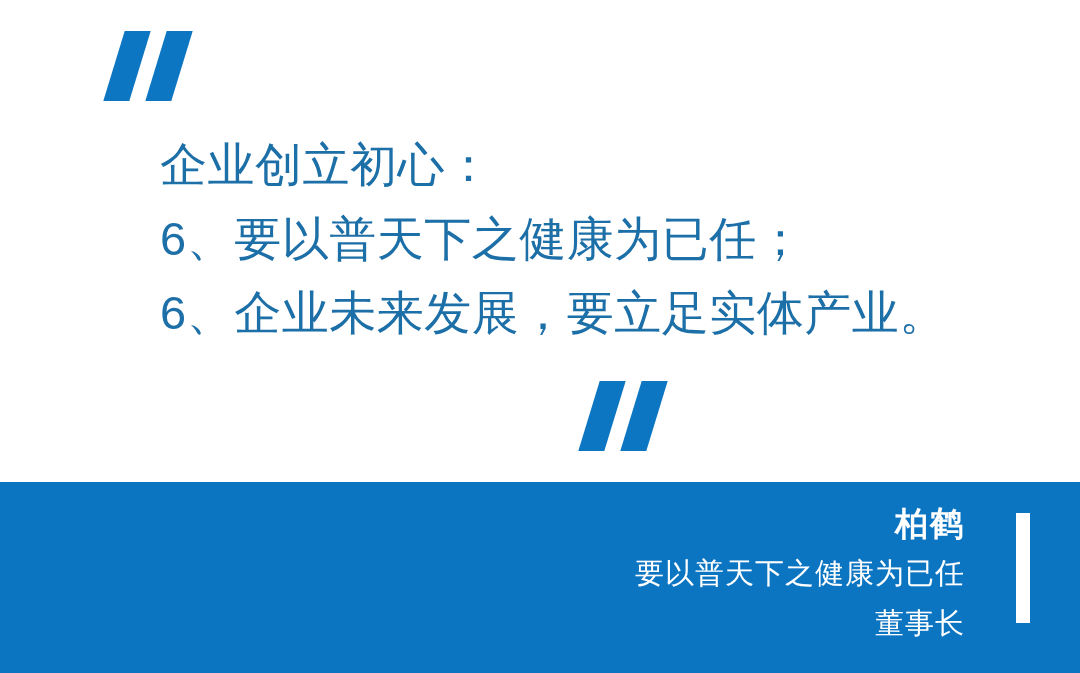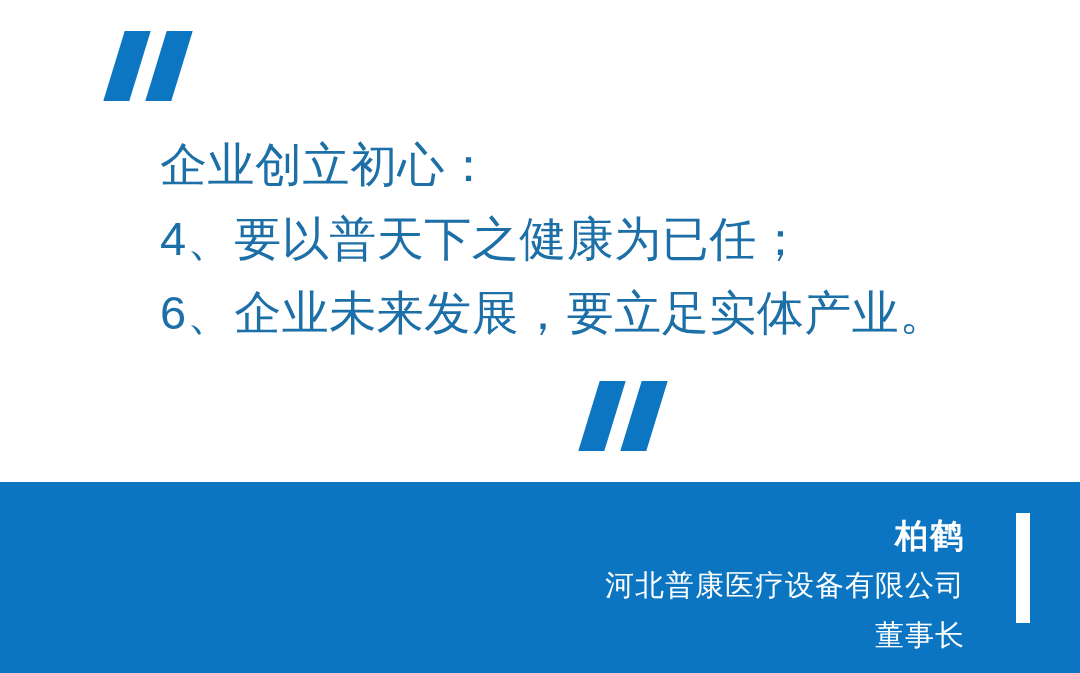--- a/index.html
+++ b/index.html
@@ -75,21 +75,20 @@
     top: 18px;
     width: 800px;
     text-align: right;
     color: #ffffff;
   }
   .attr-name {
     font-size: 33px;
     line-height: 48px;
     font-weight: bold;
     letter-spacing: 2px;
-    margin-top: 12px;
   }
   .attr-company {
     font-size: 29px;
     line-height: 50px;
     font-weight: normal;
     letter-spacing: 1px;
   }
   .attr-role {
     font-size: 29px;
     line-height: 50px;
@@ -111,32 +110,32 @@
 
 <div class="slide">
 
   <div class="quote-mark" id="quote-open">
     <span class="bar b1"></span>
     <span class="bar b2"></span>
   </div>
 
   <div class="quote-body">
     <div class="quote-line">企业创立初心：</div>
-    <div class="quote-line">4、要以普天下之健康为已任；</div>
+    <div class="quote-line">6、要以普天下之健康为已任；</div>
     <div class="quote-line">6、企业未来发展，要立足实体产业。</div>
   </div>
 
   <div class="quote-mark" id="quote-close">
     <span class="bar b1"></span>
     <span class="bar b2"></span>
   </div>
 
   <div class="attribution-band">
     <div class="attribution-text">
       <div class="attr-name">柏鹤</div>
-      <div class="attr-company">河北普康医疗设备有限公司</div>
+      <div class="attr-company">要以普天下之健康为已任</div>
       <div class="attr-role">董事长</div>
     </div>
   </div>
 
   <div class="accent-bar"></div>
 
 </div>
 
 </body></html>

